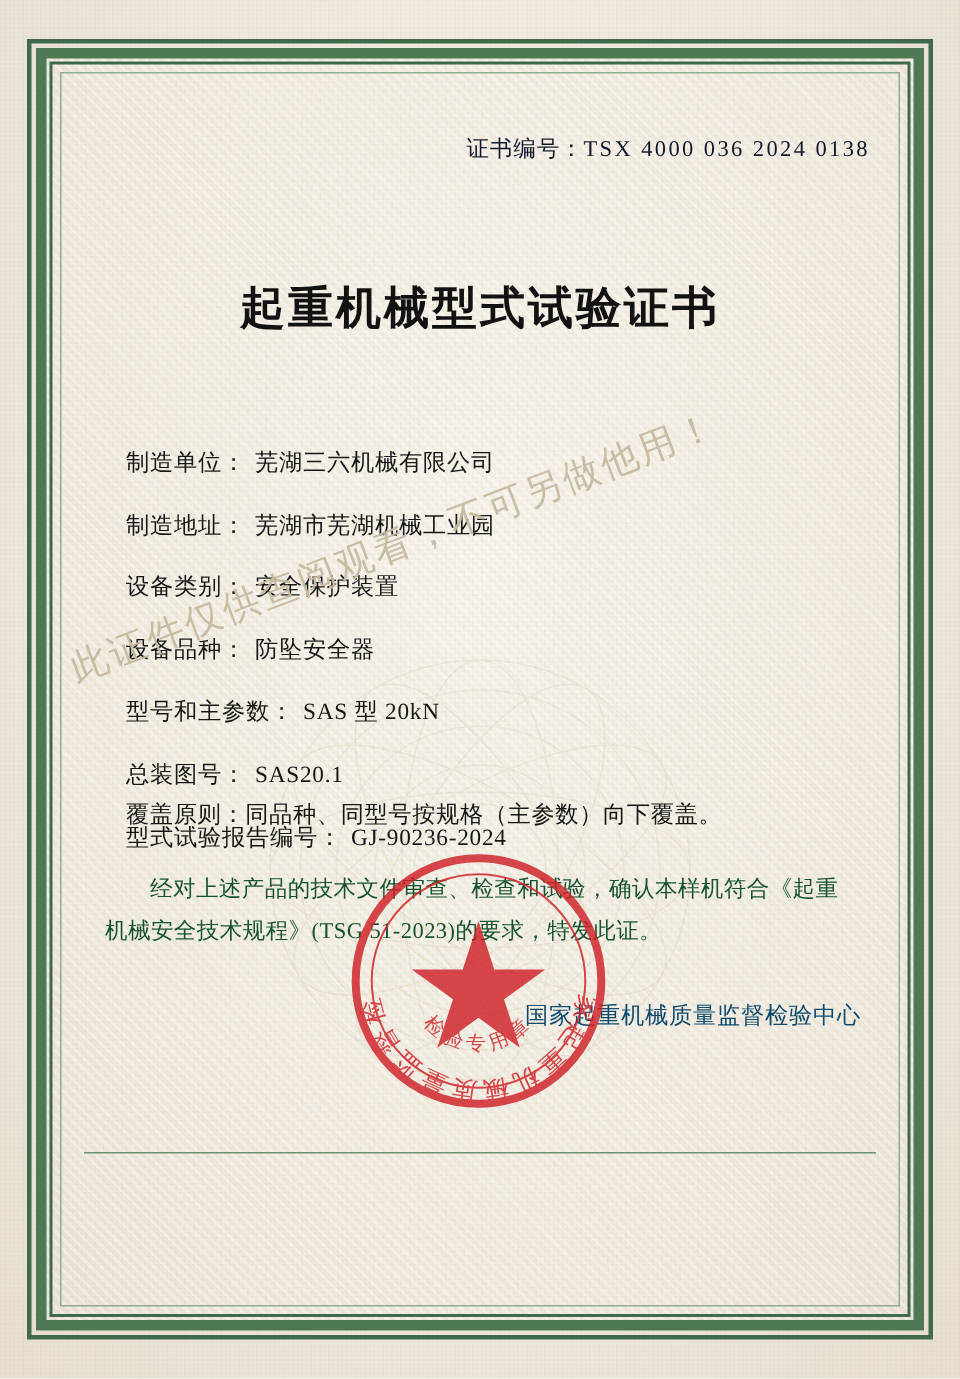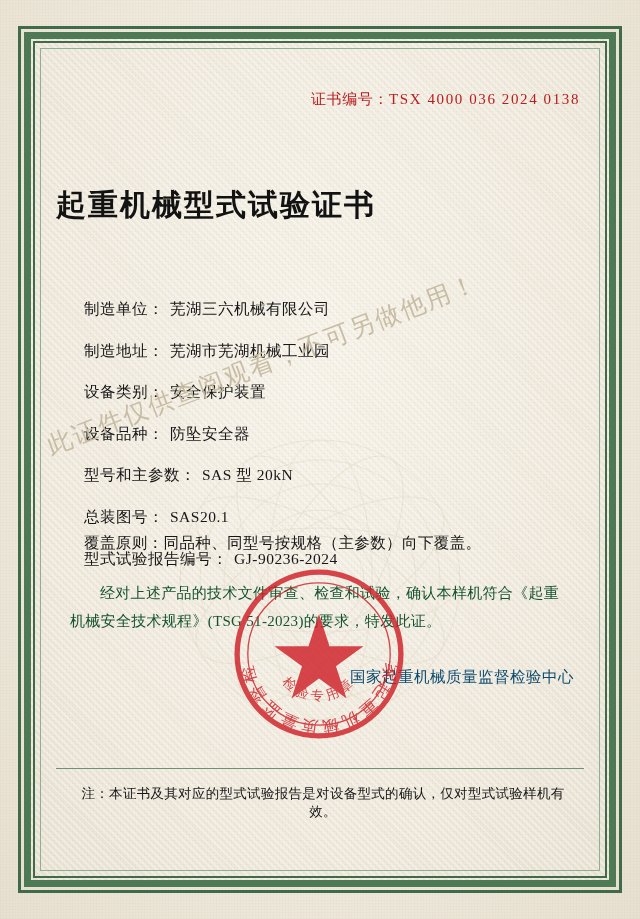--- a/index.html
+++ b/index.html
@@ -93,33 +93,34 @@
     right: 56px;
     bottom: 60px;
   }
 
   .cert-number {
     position: absolute;
     top: 30px;
     right: 4px;
     font-size: 15px;
     letter-spacing: 0.6px;
-    color: #b91c1c;
+    color: #0f172a;
     white-space: nowrap;
   }
   .cert-number .num {
     font-family: "Liberation Serif", "DejaVu Serif", serif;
     letter-spacing: 1.6px;
   }
 
   .doc-title {
     position: absolute;
     top: 125px;
     left: 0;
     right: 0;
+    text-align: center;
     font-size: 30px;
     font-weight: bold;
     letter-spacing: 2px;
     color: #121212;
   }
 
   .fields {
     position: absolute;
     top: 200px;
     left: 28px;
@@ -301,21 +302,20 @@
 
     <div class="coverage">覆盖原则：同品种、同型号按规格（主参数）向下覆盖。</div>
 
     <div class="statement">经对上述产品的技术文件审查、检查和试验，确认本样机符合《起重机械安全技术规程》(TSG 51-2023)的要求，特发此证。</div>
 
     <div class="issuer">国家起重机械质量监督检验中心</div>
 
 
     <div class="divider"></div>
 
-    <div class="footnote">注：本证书及其对应的型式试验报告是对设备型式的确认，仅对型式试验样机有效。</div>
   </div>
 
   <svg class="seal" viewBox="0 0 200 200">
     <defs>
       <path id="sealTopArc" d="M 100,100 m -76,0 a 76,76 0 0 1 152,0" transform="rotate(180 100 100)"></path>
       <path id="sealBottomArc" d="M 100,100 m -52,0 a 52,52 0 0 0 104,0"></path>
     </defs>
     <circle cx="100" cy="100" r="92" fill="none" stroke="#cf2027" stroke-width="6"></circle>
     <circle cx="100" cy="100" r="80" fill="none" stroke="#cf2027" stroke-width="1.5"></circle>
     <text font-size="19" fill="#cf2027" letter-spacing="3" font-family="'Liberation Sans', sans-serif">

